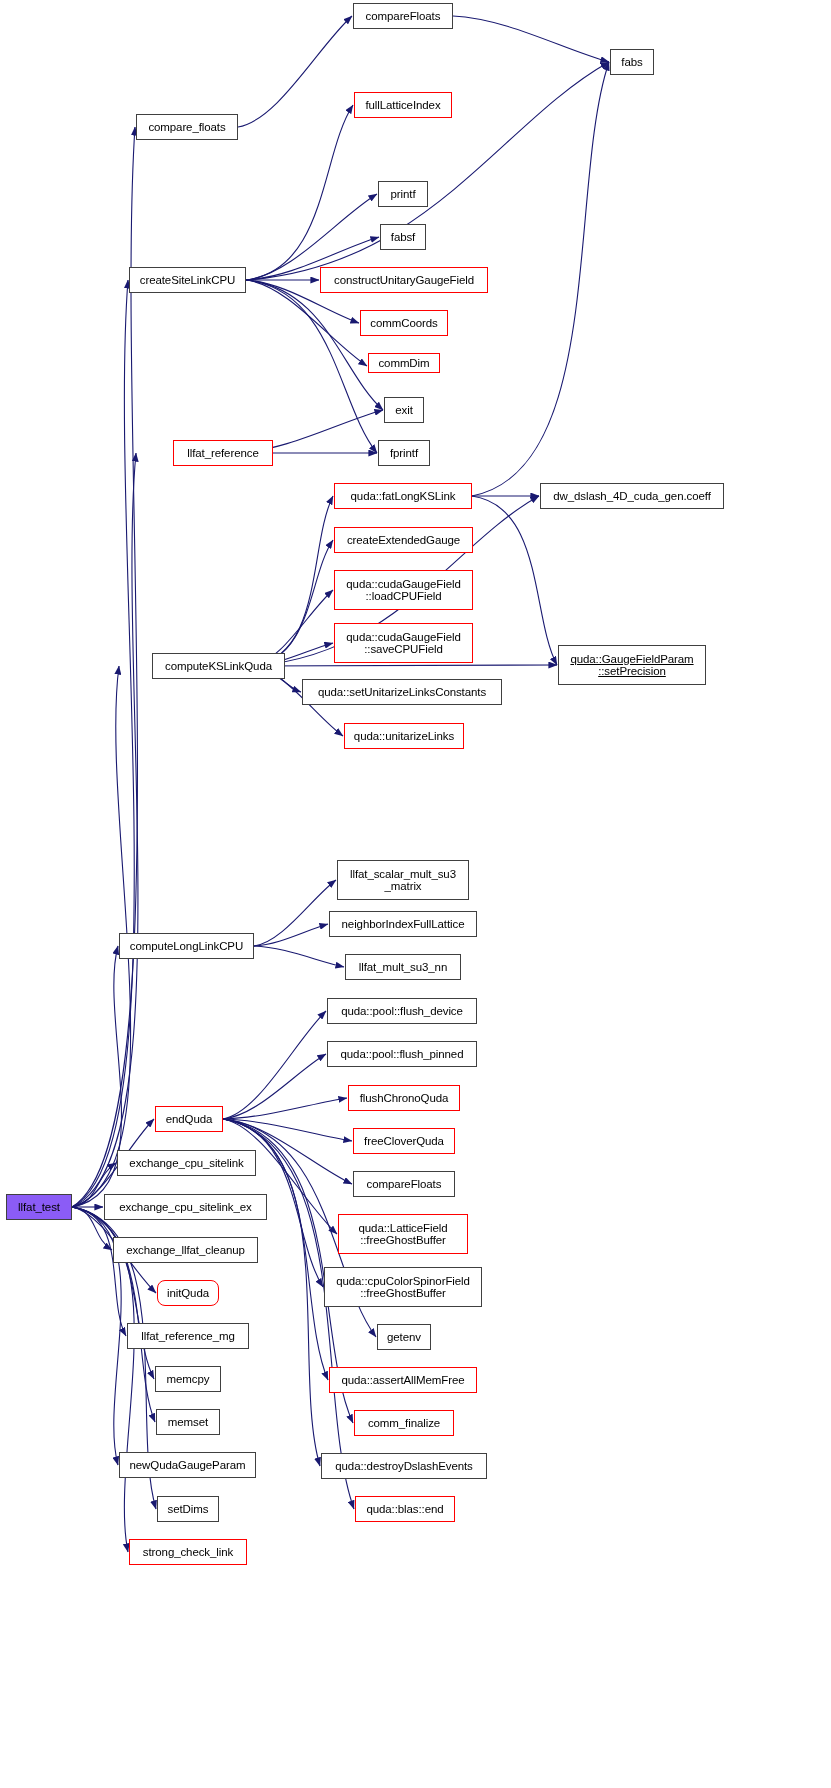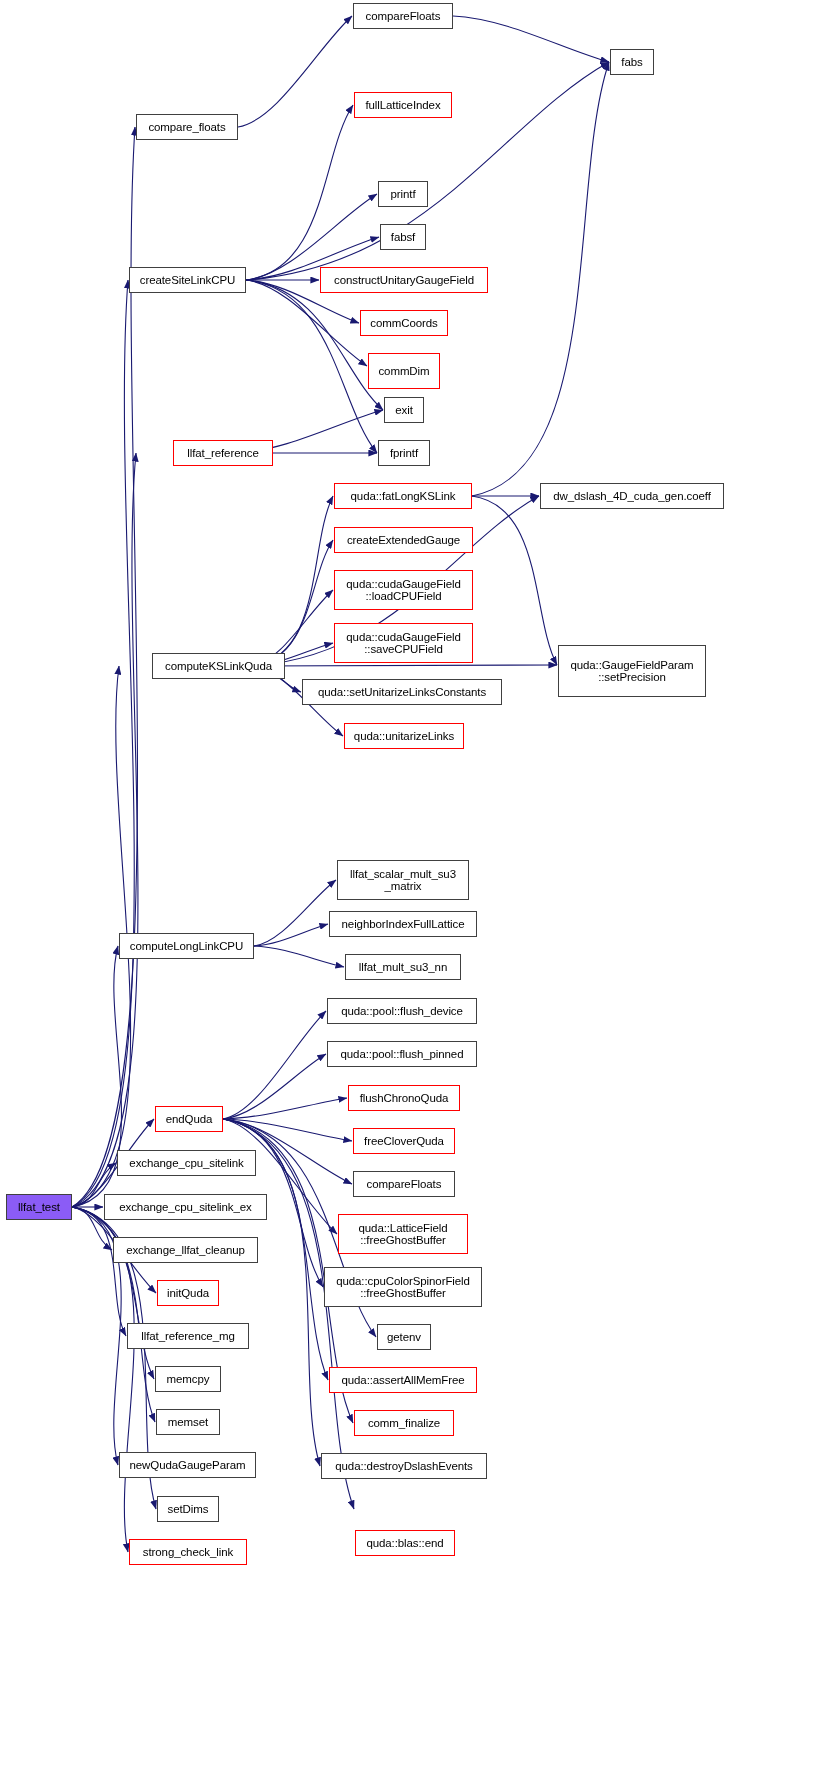--- a/index.html
+++ b/index.html
@@ -97,32 +97,32 @@
       <div class="node root" style="left: 6px; top: 1194px; width: 66px; height: 26px;">llfat_test</div>
       <div class="node" style="left: 353px; top: 3px; width: 100px; height: 26px;">compareFloats</div>
       <div class="node" style="left: 610px; top: 49px; width: 44px; height: 26px;">fabs</div>
       <div class="node red" style="left: 354px; top: 92px; width: 98px; height: 26px;">fullLatticeIndex</div>
       <div class="node" style="left: 136px; top: 114px; width: 102px; height: 26px;">compare_floats</div>
       <div class="node" style="left: 378px; top: 181px; width: 50px; height: 26px;">printf</div>
       <div class="node" style="left: 380px; top: 224px; width: 46px; height: 26px;">fabsf</div>
       <div class="node" style="left: 129px; top: 267px; width: 117px; height: 26px;">createSiteLinkCPU</div>
       <div class="node red" style="left: 320px; top: 267px; width: 168px; height: 26px;">constructUnitaryGaugeField</div>
       <div class="node red" style="left: 360px; top: 310px; width: 88px; height: 26px;">commCoords</div>
-      <div class="node red" style="left: 368px; top: 353px; width: 72px; height: 36px;">commDim</div>
+      <div class="node red" style="left: 368px; top: 353px; width: 72px; height: 20px;">commDim</div>
       <div class="node" style="left: 384px; top: 397px; width: 40px; height: 26px;">exit</div>
       <div class="node red" style="left: 137px; top: 440px; width: 100px; height: 26px; margin-left: 36px;">llfat_reference</div>
       <div class="node" style="left: 378px; top: 440px; width: 52px; height: 26px;">fprintf</div>
       <div class="node red" style="left: 334px; top: 483px; width: 138px; height: 26px;">quda::fatLongKSLink</div>
       <div class="node" style="left: 540px; top: 483px; width: 184px; height: 26px;">dw_dslash_4D_cuda_gen.coeff</div>
       <div class="node red" style="left: 334px; top: 527px; width: 139px; height: 26px;">createExtendedGauge</div>
       <div class="node red" style="left: 334px; top: 570px; width: 139px; height: 40px;">quda::cudaGaugeField
 ::loadCPUField</div>
       <div class="node red" style="left: 334px; top: 623px; width: 139px; height: 40px;">quda::cudaGaugeField
 ::saveCPUField</div>
-      <div class="node" style="left: 558px; top: 645px; width: 148px; height: 52px;">quda::GaugeFieldParam
+      <div class="node" style="left: 558px; top: 645px; width: 148px; height: 40px; text-decoration: underline;">quda::GaugeFieldParam
 ::setPrecision</div>
       <div class="node" style="left: 120px; top: 653px; width: 133px; height: 26px; margin-left: 32px;">computeKSLinkQuda</div>
       <div class="node" style="left: 302px; top: 679px; width: 200px; height: 26px;">quda::setUnitarizeLinksConstants</div>
       <div class="node red" style="left: 344px; top: 723px; width: 120px; height: 26px;">quda::unitarizeLinks</div>
       <div class="node" style="left: 337px; top: 860px; width: 132px; height: 40px;">llfat_scalar_mult_su3
 _matrix</div>
       <div class="node" style="left: 329px; top: 911px; width: 148px; height: 26px;">neighborIndexFullLattice</div>
       <div class="node" style="left: 119px; top: 933px; width: 135px; height: 26px;">computeLongLinkCPU</div>
       <div class="node" style="left: 345px; top: 954px; width: 116px; height: 26px;">llfat_mult_su3_nn</div>
       <div class="node" style="left: 327px; top: 998px; width: 150px; height: 26px;">quda::pool::flush_device</div>
@@ -131,26 +131,26 @@
       <div class="node red" style="left: 353px; top: 1128px; width: 102px; height: 26px;">freeCloverQuda</div>
       <div class="node red" style="left: 155px; top: 1106px; width: 68px; height: 26px;">endQuda</div>
       <div class="node" style="left: 353px; top: 1171px; width: 102px; height: 26px;">compareFloats</div>
       <div class="node" style="left: 117px; top: 1150px; width: 139px; height: 26px;">exchange_cpu_sitelink</div>
       <div class="node red" style="left: 338px; top: 1214px; width: 130px; height: 40px;">quda::LatticeField
 ::freeGhostBuffer</div>
       <div class="node" style="left: 104px; top: 1194px; width: 163px; height: 26px;">exchange_cpu_sitelink_ex</div>
       <div class="node" style="left: 113px; top: 1237px; width: 145px; height: 26px;">exchange_llfat_cleanup</div>
       <div class="node" style="left: 324px; top: 1267px; width: 158px; height: 40px;">quda::cpuColorSpinorField
 ::freeGhostBuffer</div>
-      <div class="node red" style="left: 157px; top: 1280px; width: 62px; height: 26px;">initQuda</div>
+      <div class="node red" style="left: 157px; top: 1280px; width: 62px; height: 26px; border-radius: 8px;">initQuda</div>
       <div class="node" style="left: 377px; top: 1324px; width: 54px; height: 26px;">getenv</div>
       <div class="node" style="left: 127px; top: 1323px; width: 122px; height: 26px;">llfat_reference_mg</div>
       <div class="node red" style="left: 329px; top: 1367px; width: 148px; height: 26px;">quda::assertAllMemFree</div>
       <div class="node" style="left: 155px; top: 1366px; width: 66px; height: 26px;">memcpy</div>
       <div class="node red" style="left: 354px; top: 1410px; width: 100px; height: 26px;">comm_finalize</div>
       <div class="node" style="left: 156px; top: 1409px; width: 64px; height: 26px;">memset</div>
       <div class="node" style="left: 321px; top: 1453px; width: 166px; height: 26px;">quda::destroyDslashEvents</div>
       <div class="node" style="left: 119px; top: 1452px; width: 137px; height: 26px;">newQudaGaugeParam</div>
-      <div class="node red" style="left: 355px; top: 1496px; width: 100px; height: 26px; margin-top: 34px;">quda::blas::end</div>
+      <div class="node red" style="left: 355px; top: 1496px; width: 100px; height: 26px;">quda::blas::end</div>
       <div class="node" style="left: 157px; top: 1496px; width: 62px; height: 26px;">setDims</div>
       <div class="node red" style="left: 129px; top: 1539px; width: 118px; height: 26px;">strong_check_link</div>
     </div>
 </div>
 
 </body></html>

